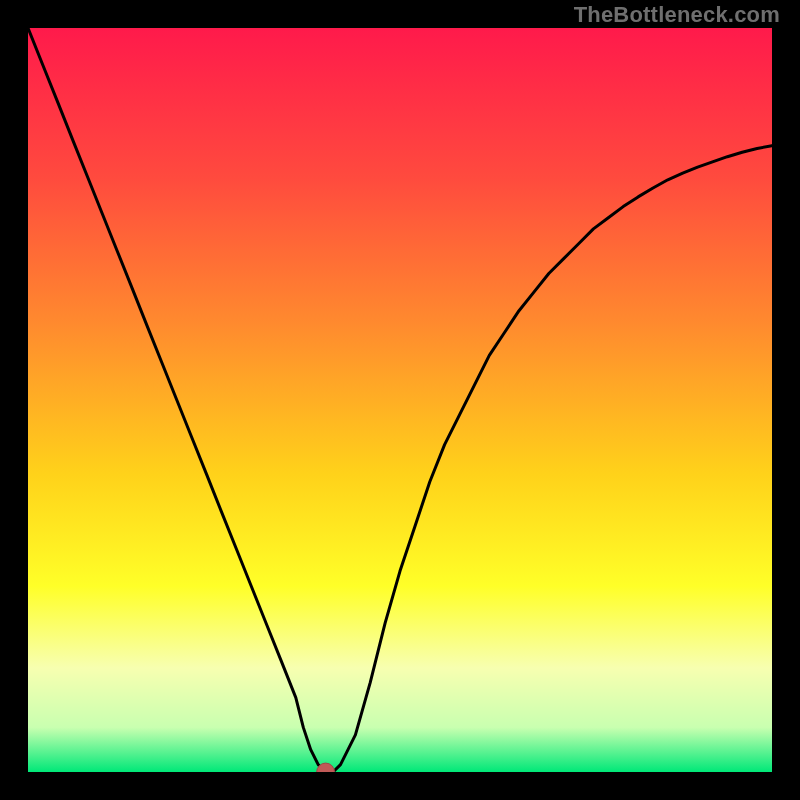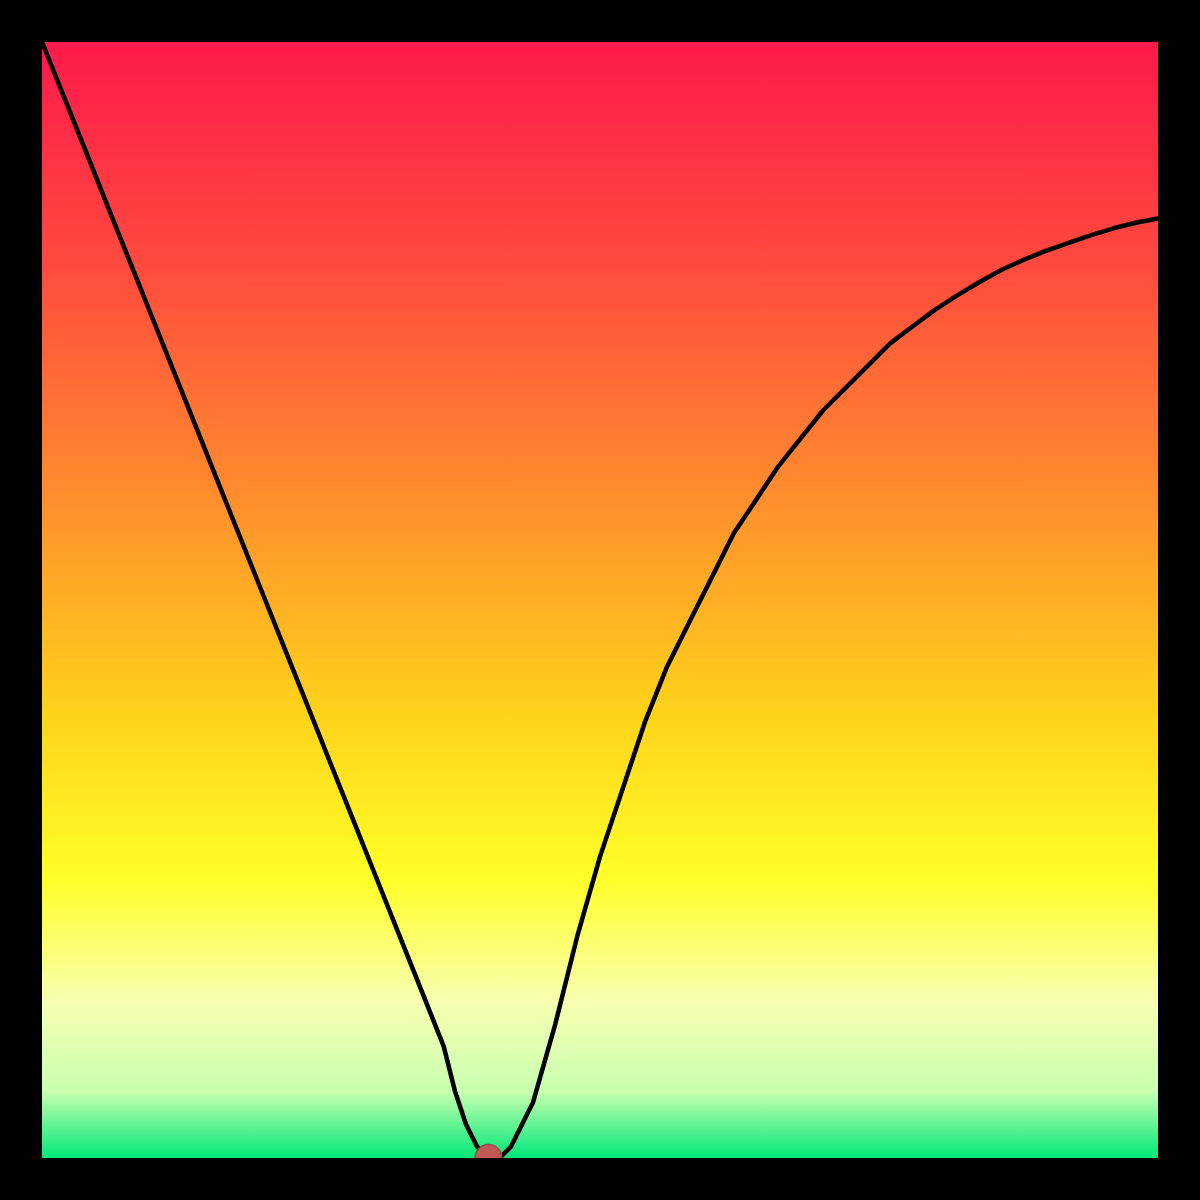--- a/index.html
+++ b/index.html
@@ -32,20 +32,21 @@
     font-weight: 600;
     color: #6f6f6f;
     letter-spacing: 0.2px;
   }
   svg { display: block; }
 </style>
 </head>
 <body>
 
 <div class="frame">
+  <div class="watermark">TheBottleneck.com</div>
   <div class="plot">
     <svg id="chart-svg" width="744" height="744" viewBox="0 0 744 744" preserveAspectRatio="none">
       <defs>
         <linearGradient id="bg-grad" x1="0" y1="0" x2="0" y2="1">
             <stop offset="0%" stop-color="#ff1a4b"></stop>
             <stop offset="20%" stop-color="#ff4a3e"></stop>
             <stop offset="40%" stop-color="#ff8b2e"></stop>
             <stop offset="60%" stop-color="#ffd21a"></stop>
             <stop offset="75%" stop-color="#ffff28"></stop>
             <stop offset="86%" stop-color="#f7ffb0"></stop>

